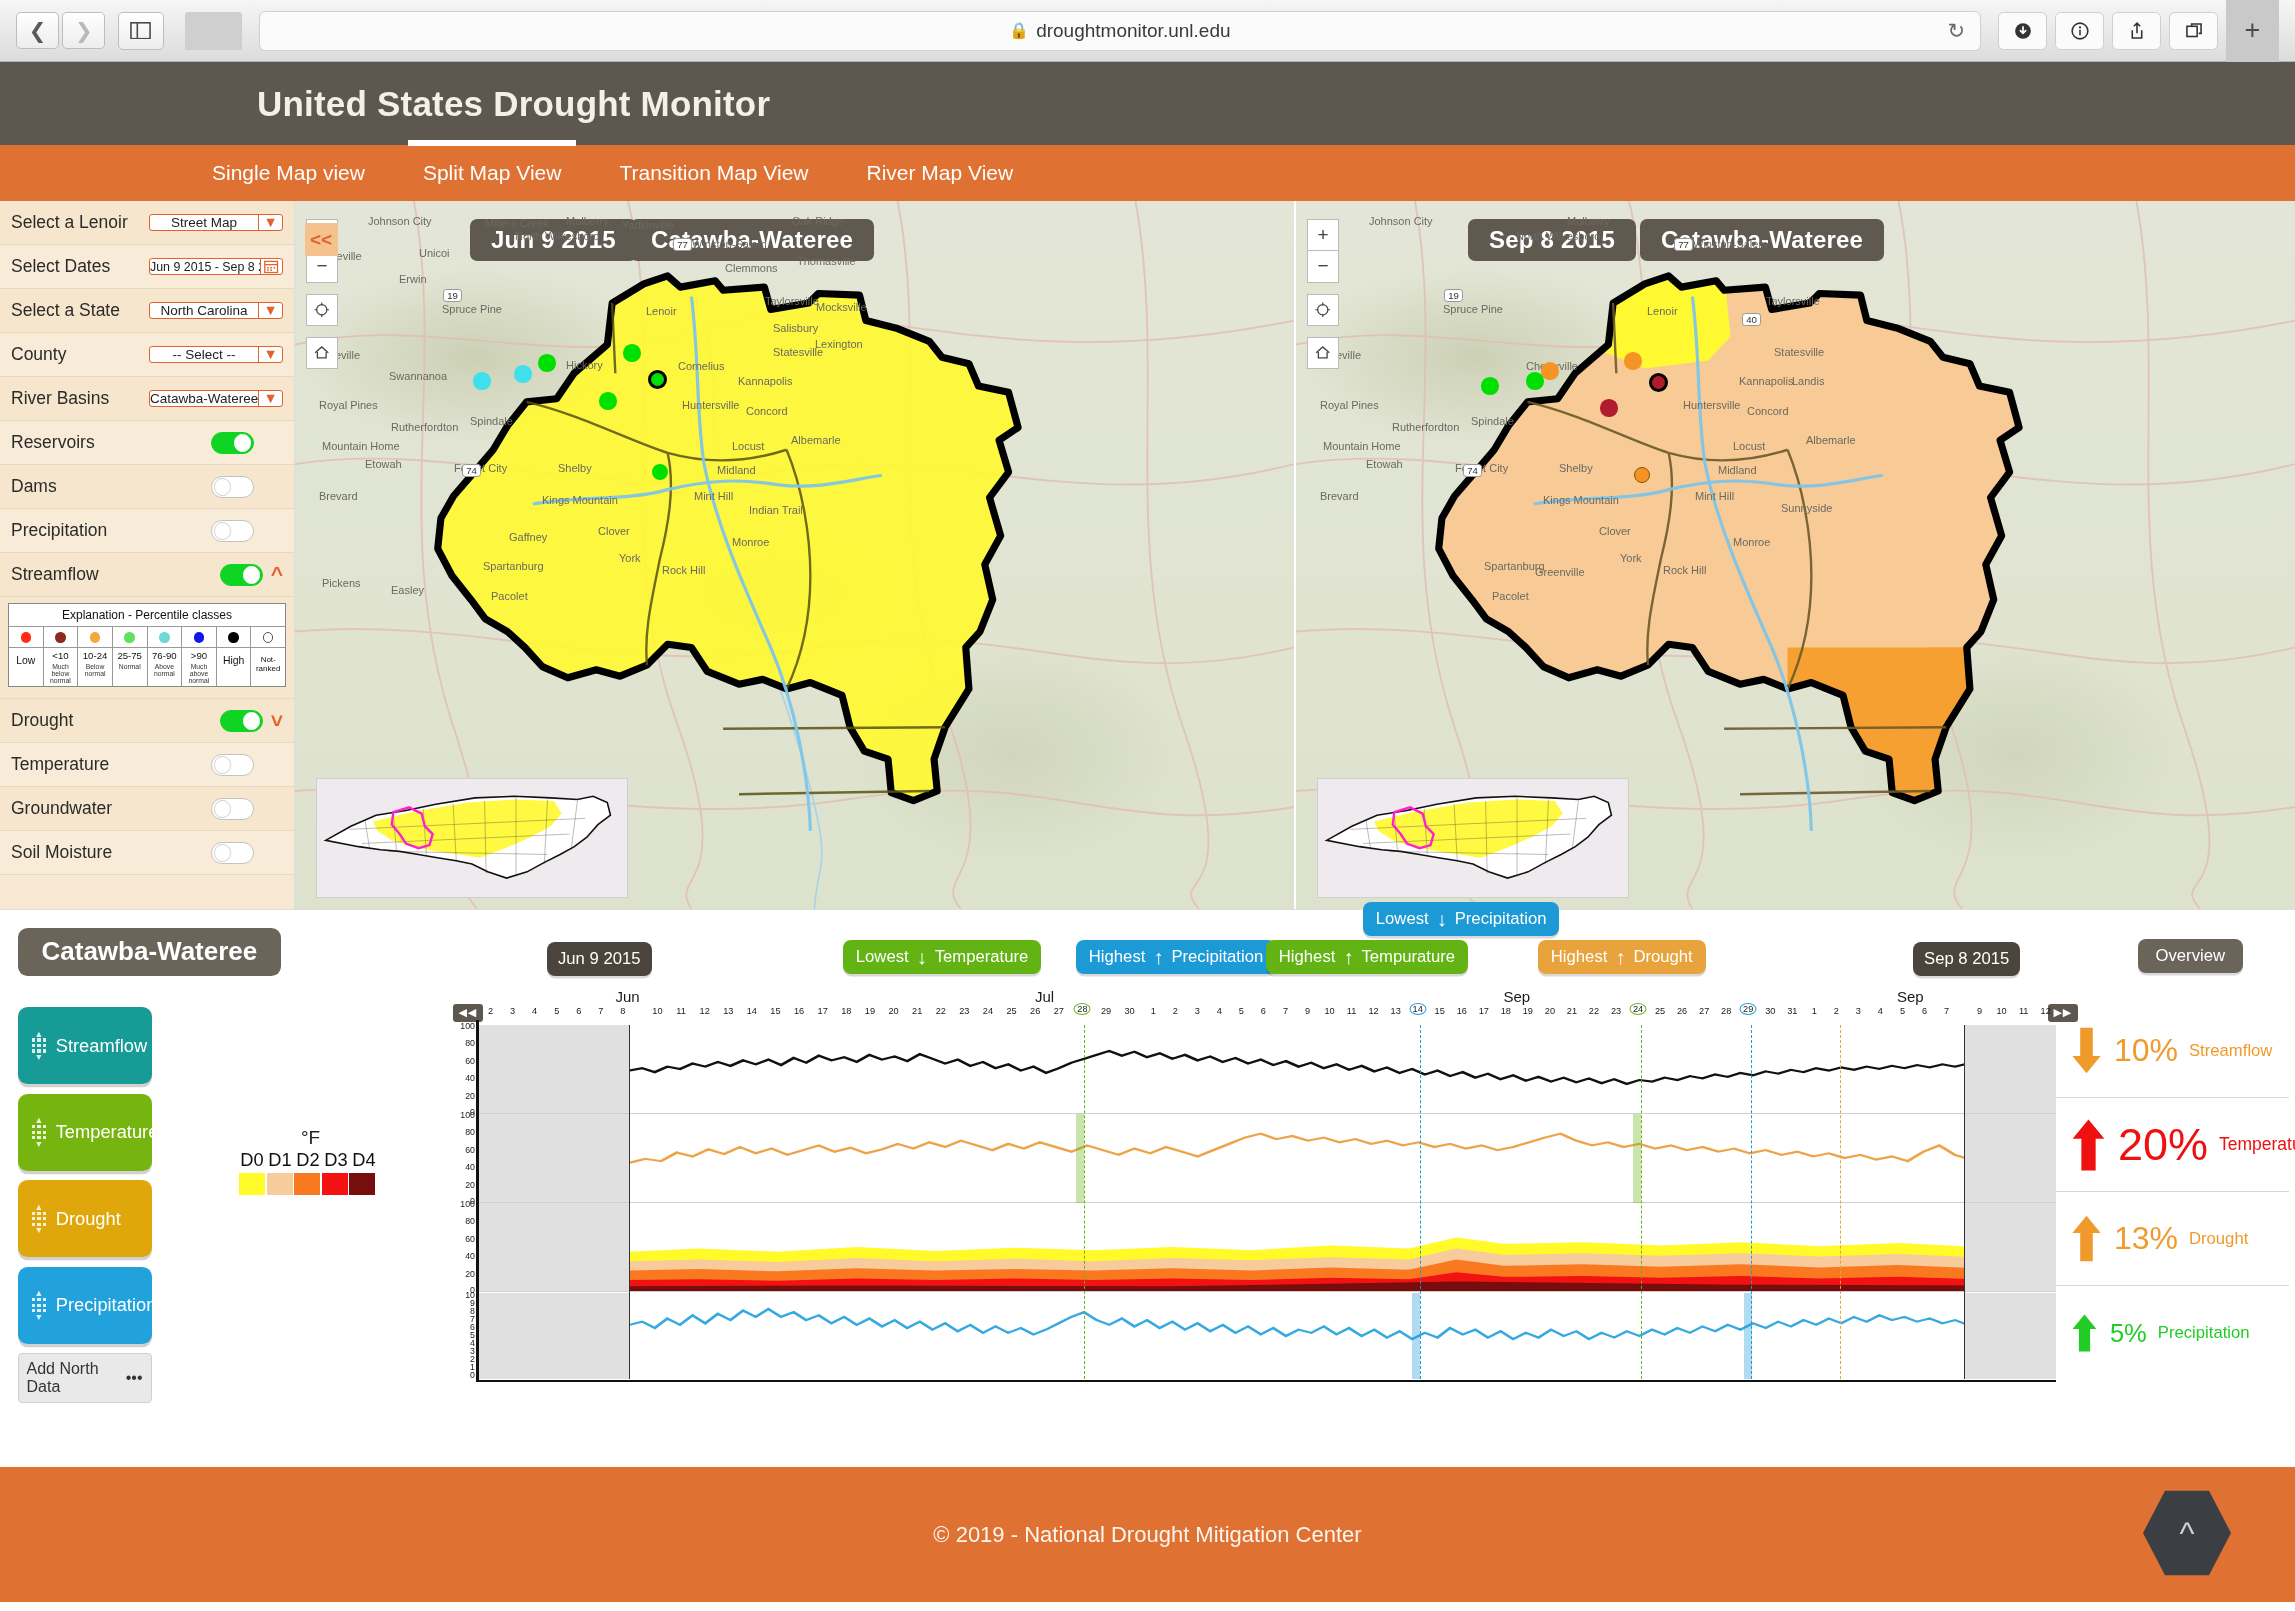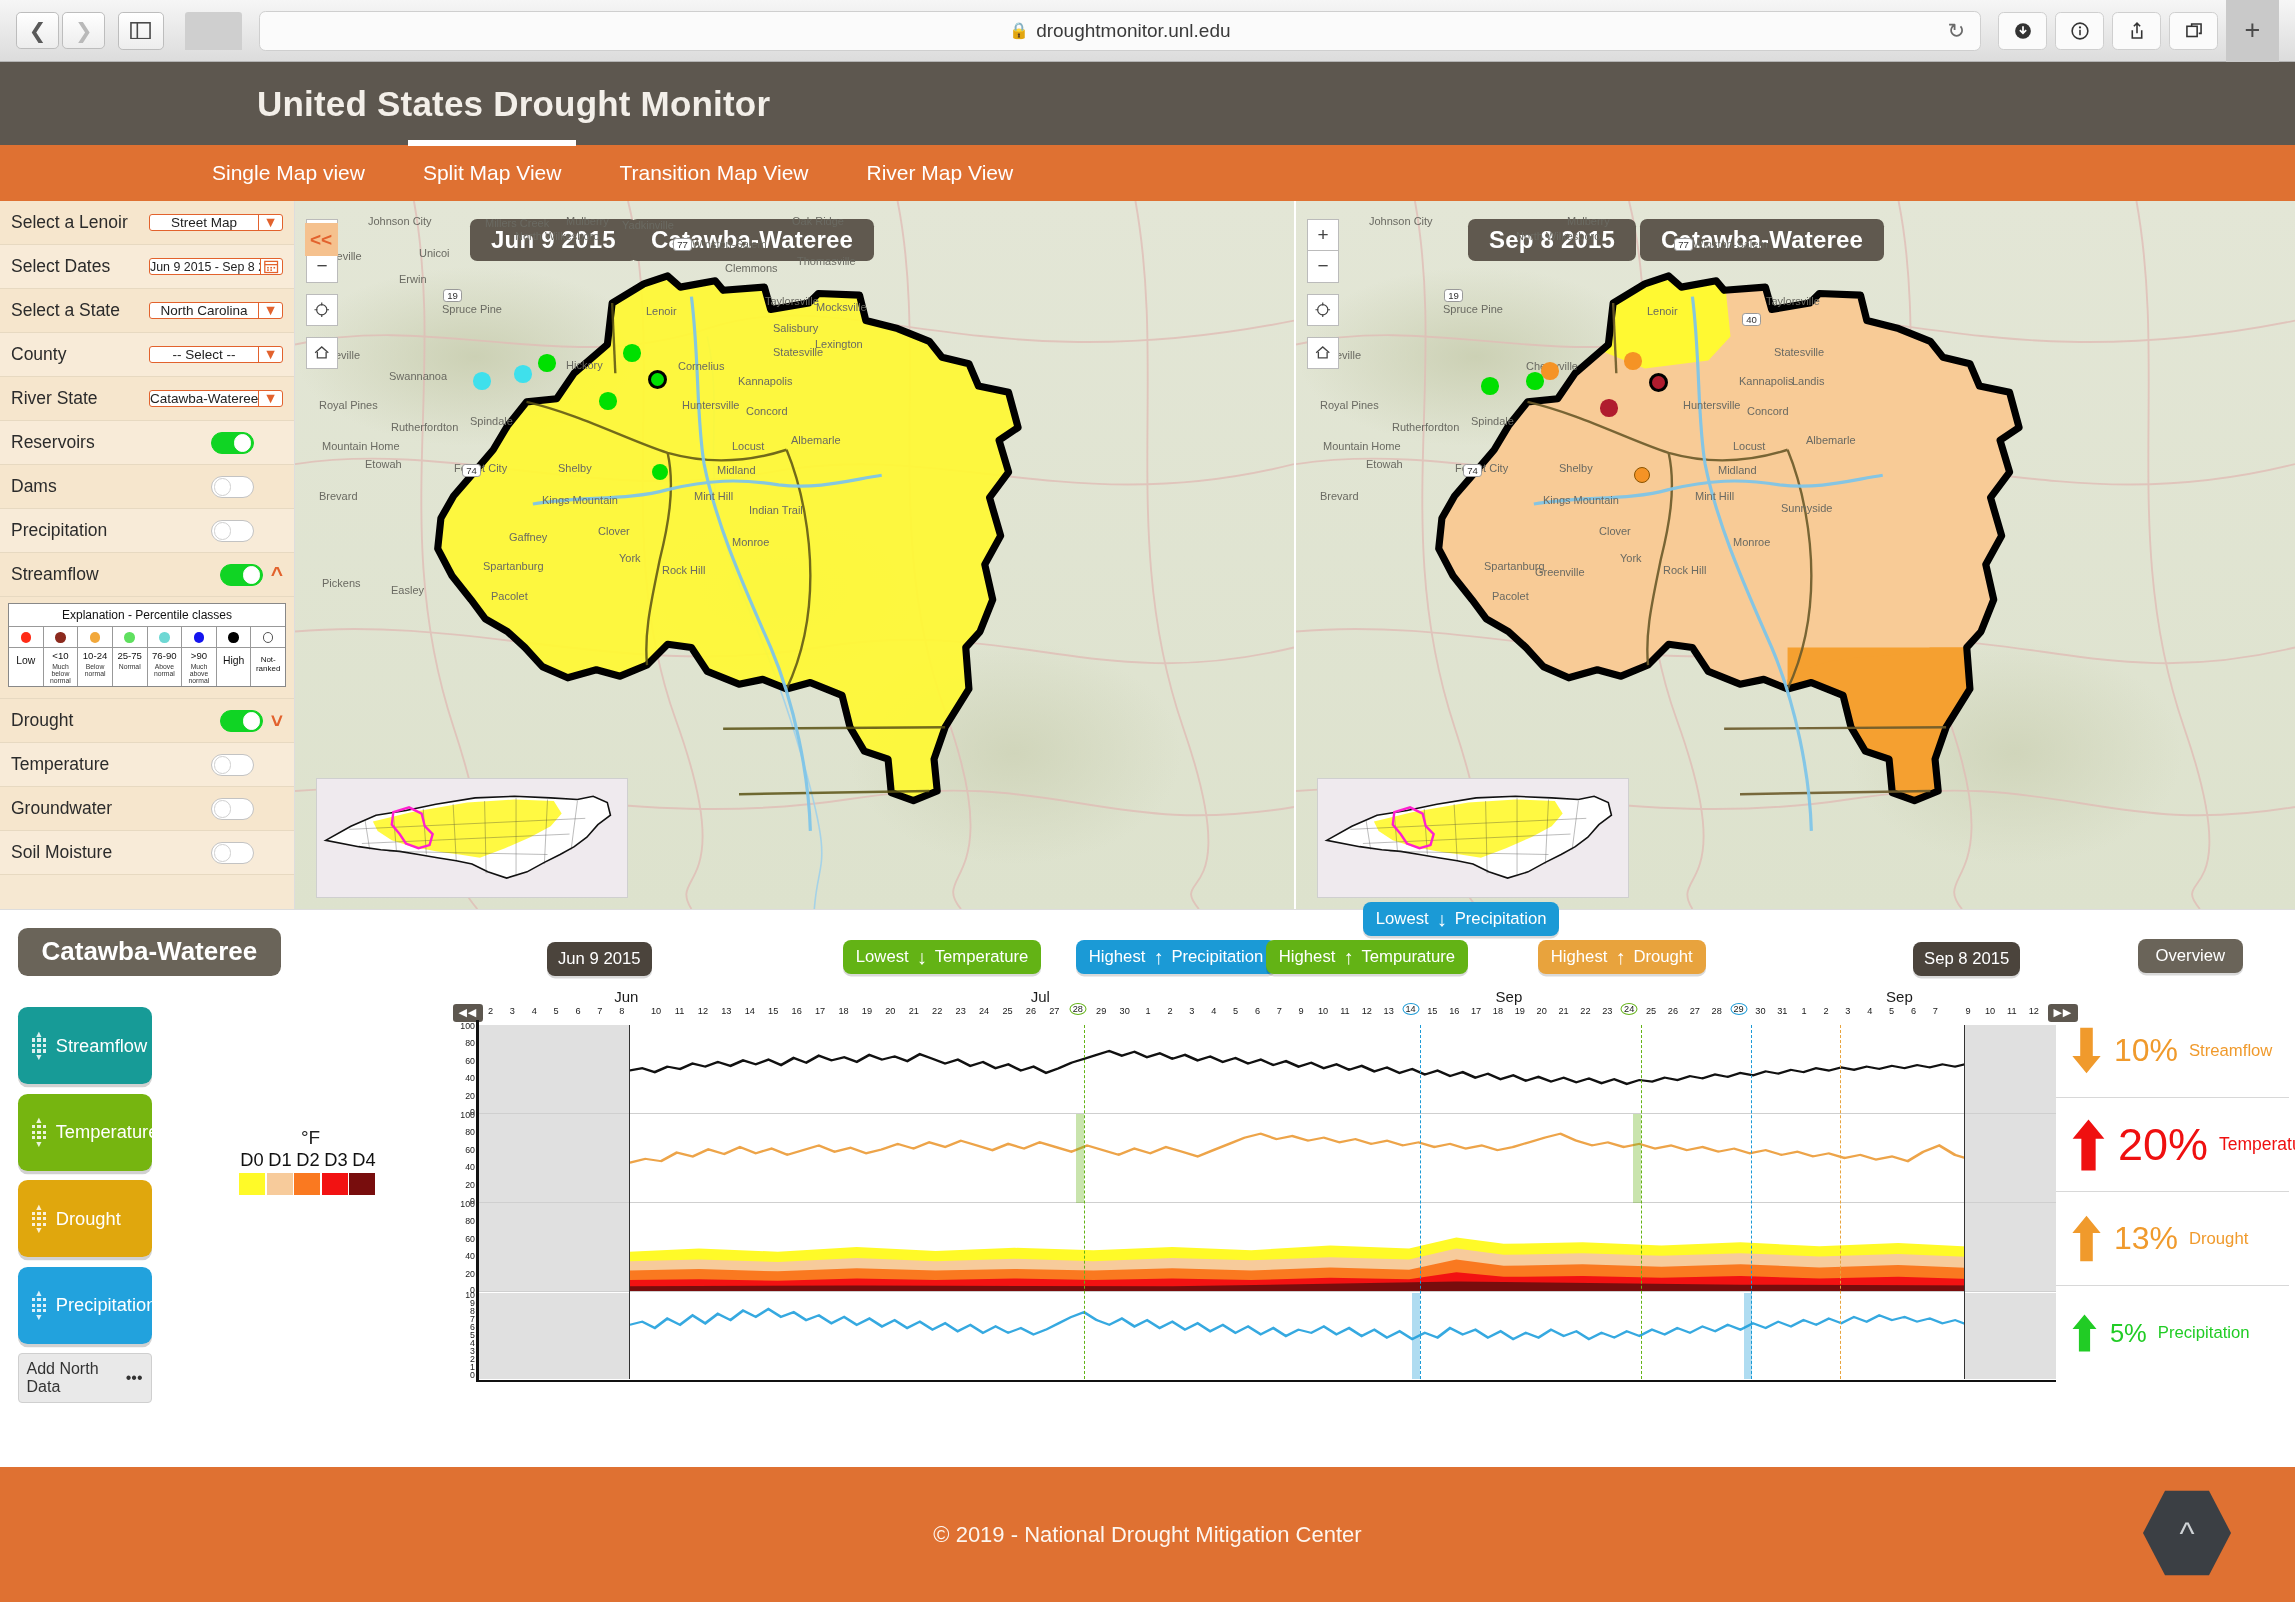--- a/index.html
+++ b/index.html
@@ -243,21 +243,21 @@
   .dlegend .sw { display: flex; gap: 1.6px; margin-top: 1.6px; }
   .dlegend .sw i { width: 26px; height: 22px; display: block; }
 
   #chart-area { position: absolute; left: 478px; top: 94px; right: 239px; height: 375px; }
   .yaxis { position: absolute; left: -35px; width: 32px; text-align: left; }
   .yaxis span { display: block; font-size: 8.8px; color: #222; line-height: 1; position: absolute; right: 0; }
   .track-row { position: absolute; left: 0; right: 0; border-bottom: 0.8px solid #cfcfcf; }
   .track-plot { position: absolute; inset: 0; overflow: hidden; }
   .track-plot svg { width: 100%; height: 100%; display: block; }
   .grayband { position: absolute; top: 0; bottom: 0; background: #e0e0e0; }
-  .tick-row { position: absolute; left: 0; right: 16px; height: 21px; }
+  .tick-row { position: absolute; left: 0; right: 4px; height: 21px; }
   .tick { position: absolute; font-size: 9.2px; color: #1a1a1a; transform: translateX(-50%); top: 6.4px; }
   .monthlab { position: absolute; font-size: 15px; color: #1a1a1a; transform: translateX(-50%); top: -11px; }
   .tick.circled {
     border: 1.6px solid #63b315; border-radius: 50%; padding: 0 2.4px; top: 4px;
   }
   .tick.circled.blue { border-color: #1b9ad6; }
   .vline { position: absolute; top: 0; bottom: 0; width: 1.6px; border-left: 1.6px dashed #63b315; }
   .vline.blue { border-left-color: #1b9ad6; }
   .vline.orange { border-left-color: #e8a33d; }
   .vline.solid { border-left: 1.6px solid #333; }
@@ -391,21 +391,21 @@
 
     <div class="side-row">
       <div class="side-label">County</div>
       <div class="side-select">
         <div class="sel-text">-- Select --</div>
         <div class="caret">▼</div>
       </div>
     </div>
 
     <div class="side-row">
-      <div class="side-label">River State</div>
+      <div class="side-label">River Basins</div>
       <div class="side-select">
         <div class="sel-text">Catawba-Wateree</div>
         <div class="caret">▼</div>
       </div>
     </div>
 
     <div class="side-row">
       <div class="side-label">Reservoirs</div>
       <div class="toggle on">
           <span class="knob"></span>

